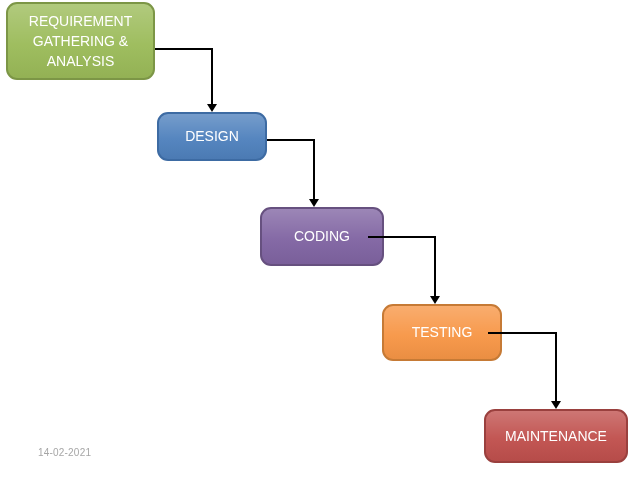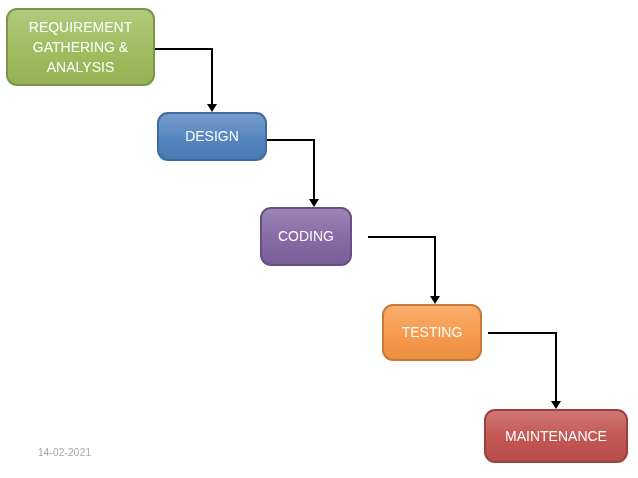--- a/index.html
+++ b/index.html
@@ -54,30 +54,30 @@
     font-size: 10px;
     color: #a6a6a6;
     letter-spacing: 0.2px;
   }
 </style>
 </head>
 <body>
 
 <div class="canvas">
   <div class="footer-date" style="color: rgb(166, 166, 166);">14-02-2021</div>
-<div class="node" style="left: 6px; top: 8px; width: 149px; height: 78px; background-color: rgb(155, 187, 89); border-color: rgb(124, 150, 70);">
+<div class="node" style="left: 6px; top: 2px; width: 149px; height: 78px; background-color: rgb(155, 187, 89); border-color: rgb(124, 150, 70);">
       <span class="node-label">REQUIREMENT GATHERING &amp; ANALYSIS</span>
     </div>
     <div class="node" style="left: 157px; top: 112px; width: 110px; height: 49px; background-color: rgb(79, 129, 189); border-color: rgb(61, 107, 163);">
       <span class="node-label">DESIGN</span>
     </div>
-    <div class="node" style="left: 260px; top: 207px; width: 92px; height: 59px; background-color: rgb(128, 100, 162); border-color: rgb(102, 80, 127);">
+    <div class="node" style="left: 260px; top: 207px; width: 124px; height: 59px; background-color: rgb(128, 100, 162); border-color: rgb(102, 80, 127);">
       <span class="node-label">CODING</span>
     </div>
-    <div class="node" style="left: 382px; top: 304px; width: 100px; height: 57px; background-color: rgb(247, 150, 70); border-color: rgb(198, 122, 53);">
+    <div class="node" style="left: 382px; top: 304px; width: 120px; height: 57px; background-color: rgb(247, 150, 70); border-color: rgb(198, 122, 53);">
       <span class="node-label">TESTING</span>
     </div>
     <div class="node" style="left: 484px; top: 409px; width: 144px; height: 54px; background-color: rgb(192, 80, 77); border-color: rgb(154, 64, 62);">
       <span class="node-label">MAINTENANCE</span>
     </div>
     <div class="conn-seg" style="left: 155px; top: 48px; width: 58px; height: 2px; background: rgb(0, 0, 0);"></div>
     <div class="conn-seg" style="left: 211px; top: 48px; width: 2px; height: 57px; background: rgb(0, 0, 0);"></div>
     <div class="arrow-head" style="left: 207px; top: 104px; border-top-color: rgb(0, 0, 0);"></div>
     <div class="conn-seg" style="left: 267px; top: 139px; width: 48px; height: 2px; background: rgb(0, 0, 0);"></div>
     <div class="conn-seg" style="left: 313px; top: 139px; width: 2px; height: 61px; background: rgb(0, 0, 0);"></div>

